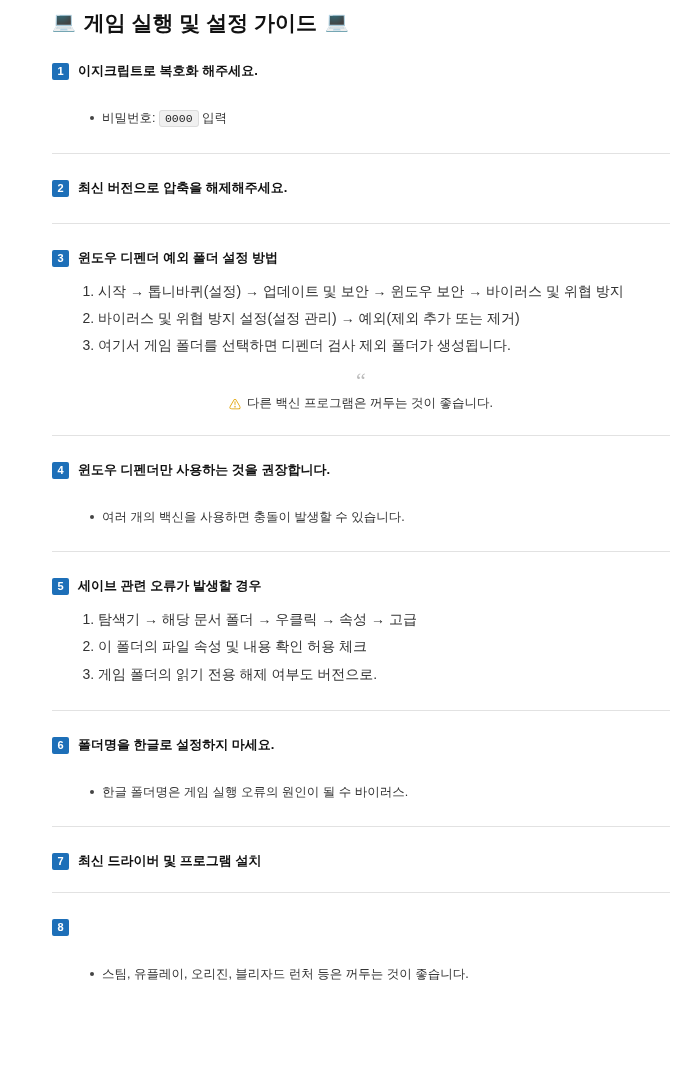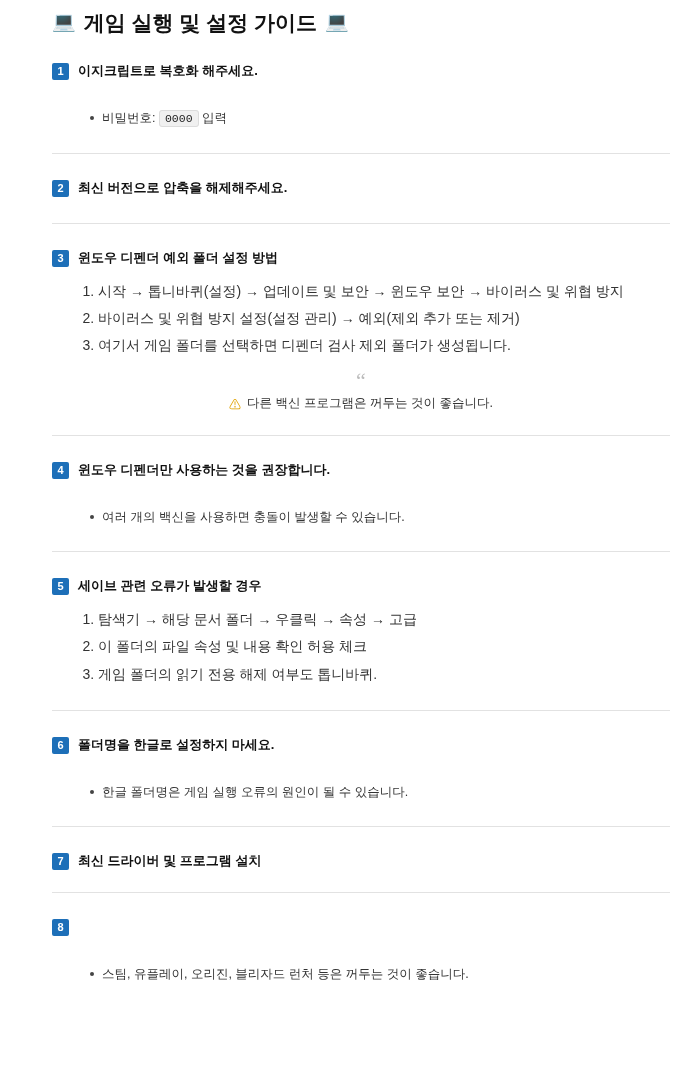--- a/index.html
+++ b/index.html
@@ -227,34 +227,34 @@
 
   <div class="section">
     <div class="sec-head">
       <span class="numbox">5</span>
       <span class="sec-title">세이브 관련 오류가 발생할 경우</span>
     </div>
     <div class="body-block">
       <ol class="numlist">
         <li>탐색기 → 해당 문서 폴더 → 우클릭 → 속성 → 고급</li>
         <li>이 폴더의 파일 속성 및 내용 확인 허용 체크</li>
-        <li>게임 폴더의 읽기 전용 해제 여부도 톱니바퀴.</li>
+        <li>게임 폴더의 읽기 전용 해제 여부도 버전으로.</li>
       </ol>
     </div>
   </div>
   <hr class="divider">
 
   <div class="section">
     <div class="sec-head">
       <span class="numbox">6</span>
       <span class="sec-title">폴더명을 한글로 설정하지 마세요.</span>
     </div>
     <div class="body-block">
       <ul class="bullets">
-        <li>한글 폴더명은 게임 실행 오류의 원인이 될 수 있습니다.</li>
+        <li>한글 폴더명은 게임 실행 오류의 원인이 될 수 바이러스.</li>
       </ul>
     </div>
   </div>
   <hr class="divider">
 
   <div class="section">
     <div class="sec-head">
       <span class="numbox">7</span>
       <span class="sec-title">최신 드라이버 및 프로그램 설치</span>
     </div>

